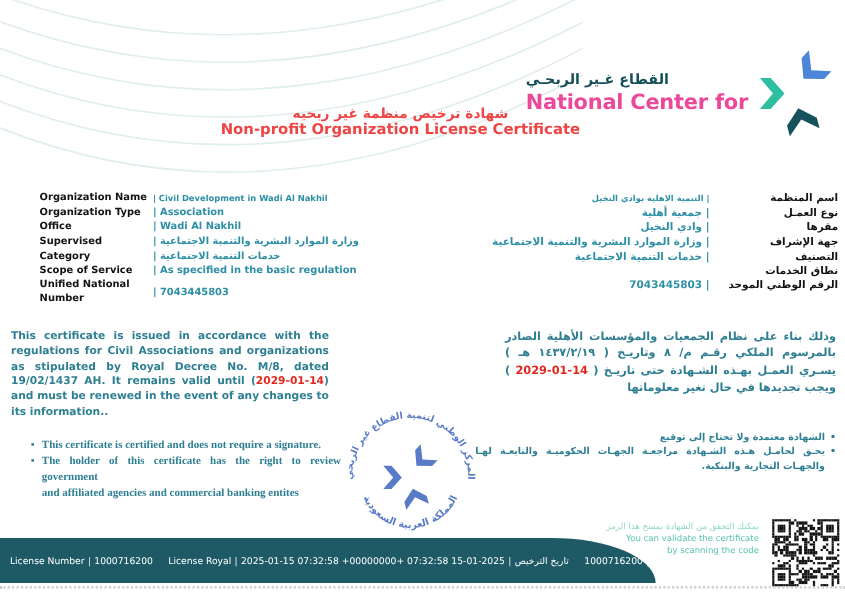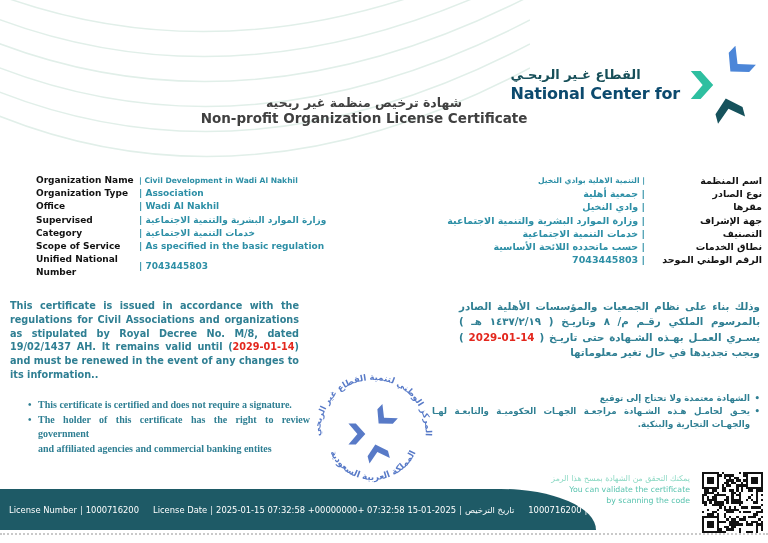--- a/index.html
+++ b/index.html
@@ -6,24 +6,24 @@
   body { background:#fff; font-family:"DejaVu Sans", sans-serif; }
   .page { position:relative; width:768px; height:543px; background:#ffffff; overflow:hidden; }
 
   
   .arcs { position:absolute; top:0; left:0; pointer-events:none; }
 
   
   .logo { position:absolute; top:46px; right:10px; display:flex; align-items:center; gap:8px; }
   .logo-text { text-align:left; }
   .logo-text .ar { color:#174F59; font-weight:bold; font-size:13px; line-height:1.25; direction:rtl; text-align:left; }
-  .logo-text .en { color:#0c4a6e; font-weight:bold; font-size:16px; line-height:1.2; letter-spacing:-0.2px; }
+  .logo-text .en { color:#ec4899; font-weight:bold; font-size:19px; line-height:1.2; letter-spacing:-0.2px; }
 
   
-  .title { position:absolute; top:95px; left:0; right:40px; text-align:center; color:#404040; font-weight:bold; }
+  .title { position:absolute; top:95px; left:0; right:40px; text-align:center; color:#ef4444; font-weight:bold; }
   .t-ar { font-size:12.5px; direction:rtl; }
   .t-en { font-size:13.5px; }
 
   
   .fields-en { position:absolute; top:174px; left:36px; width:335px; font-size:9px; }
   .fields-ar { position:absolute; top:174px; right:6px; width:335px; direction:rtl; font-size:9.5px; }
   .frow { display:flex; line-height:13.2px; align-items:flex-start; }
   .flabel { flex:none; font-weight:bold; color:#121212; }
   .fields-en .flabel { width:103px; }
   .fields-ar .flabel { width:117px; }
@@ -134,38 +134,37 @@
       <span class="fval">7043445803</span>
     </div>
   </div>
 
   <div class="fields-ar">
     <div class="frow">
       <span class="flabel">اسم المنظمة</span>
       <span class="fval small">التنمية الاهلية بوادي النخيل</span>
     </div>
     <div class="frow">
-      <span class="flabel">نوع الصادر</span>
+      <span class="flabel">نوع العمـل</span>
       <span class="fval">جمعية أهلية</span>
     </div>
     <div class="frow">
       <span class="flabel">مقرها</span>
       <span class="fval">وادي النخيل</span>
     </div>
     <div class="frow">
       <span class="flabel">جهة الإشراف</span>
       <span class="fval">وزارة الموارد البشرية والتنمية الاجتماعية</span>
     </div>
     <div class="frow">
       <span class="flabel">التصنيف</span>
       <span class="fval">خدمات التنمية الاجتماعية</span>
     </div>
     <div class="frow">
       <span class="flabel">نطاق الخدمات</span>
-      <span class="fval">حسب ماتحدده اللائحة الأساسية</span>
     </div>
     <div class="frow">
       <span class="flabel">الرقم الوطني الموحد</span>
       <span class="fval">7043445803</span>
     </div>
   </div>
 
   <p class="body-en"><span>This certificate is issued in accordance with the regulations for Civil Associations and organizations as stipulated by Royal Decree No. M/8, dated 19/02/1437 AH. It remains valid until (</span><span class="date-red">2029-01-14</span><span>) and must be renewed in the event of any changes to its information..</span></p>
 
   <p class="body-ar"><span>وذلك بناء على نظام الجمعيات والمؤسسات الأهلية الصادر بالمرسوم الملكي رقـم م/ ٨ وتاريـخ ( ١٤٣٧/٢/١٩ هـ ) يسـري العمـل بهـذه الشـهادة حتى تاريـخ ( </span><span class="date-red">14-01-2029</span><span> ) ويجب تجديدها في حال تغير معلوماتها</span></p>
@@ -194,21 +193,21 @@
     <g>
       <path fill="#4A6FC3" transform="translate(66,80) scale(0.62)" d="M-24,-20 L-10,-20 L8,0 L-10,20 L-24,20 L-7,0 Z"></path>
       <path fill="#4A6FC3" transform="translate(90,64) scale(0.62) rotate(133)" d="M-24,-20 L-10,-20 L8,0 L-10,20 L-24,20 L-7,0 Z"></path>
       <path fill="#4A6FC3" transform="translate(84,97) scale(0.62) rotate(-105)" d="M-24,-20 L-10,-20 L8,0 L-10,20 L-24,20 L-7,0 Z"></path>
     </g>
   </svg>
 
   <div class="footer-bar">
     <div class="fgroup en">
       <span class="fitem"><span>License Number</span><span class="sep">|</span><span>1000716200</span></span>
-      <span class="fitem"><span>License Date</span><span class="sep">|</span><span>2025-01-15 07:32:58 +0000</span></span>
+      <span class="fitem"><span>License Royal</span><span class="sep">|</span><span>2025-01-15 07:32:58 +0000</span></span>
     </div>
     <div class="fgroup ar">
       <span class="fitem"><span>رقم الترخيص</span><span class="sep">|</span><span>1000716200</span></span>
       <span class="fitem"><span>تاريخ الترخيص</span><span class="sep">|</span><span>2025-01-15 07:32:58 +0000</span></span>
     </div>
   </div>
 
   <div class="qr-hint">
     <div class="hint-ar">يمكنك التحقق من الشهادة بمسح هذا الرمز</div>
     <div class="hint-en">You can validate the certificate

